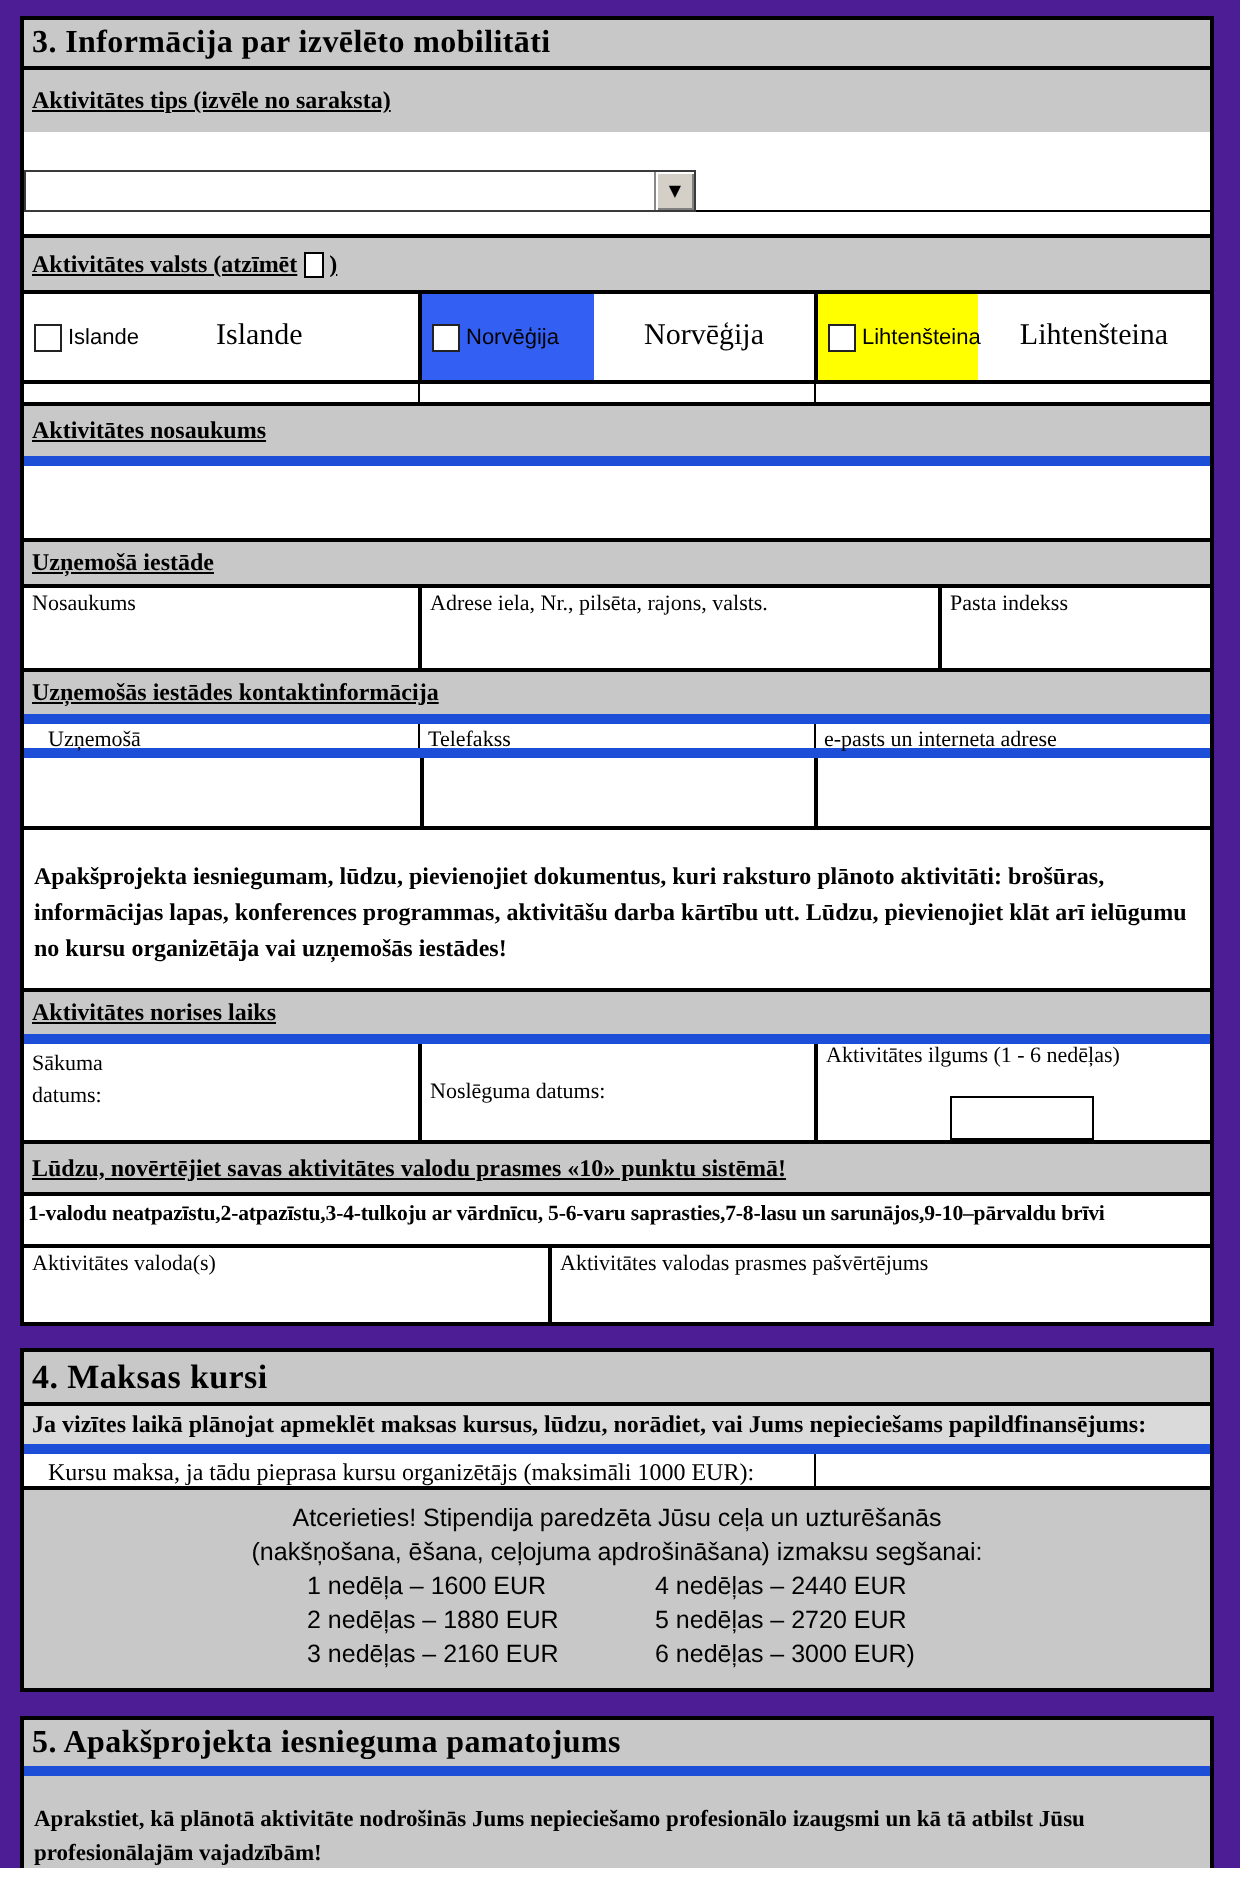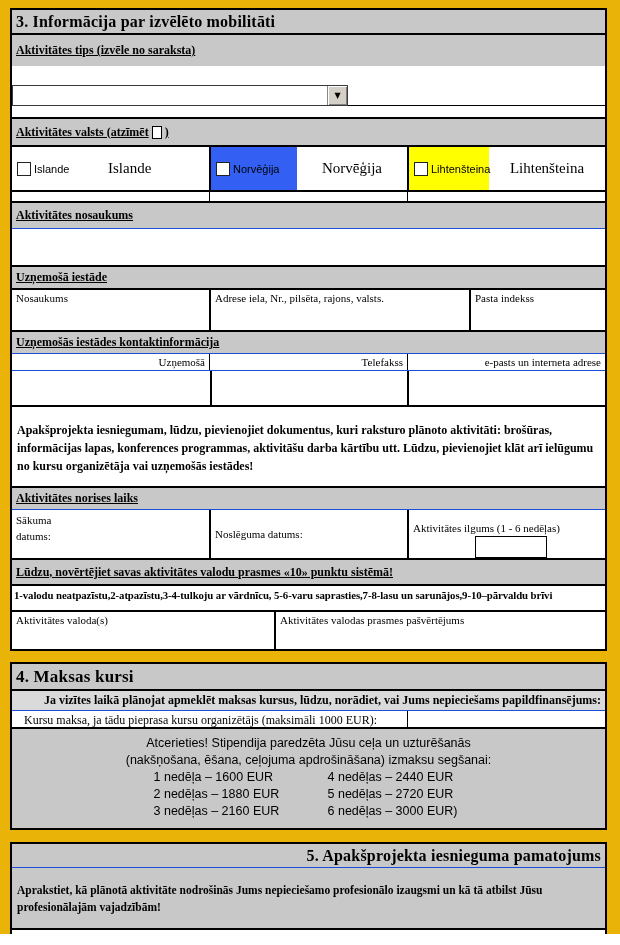--- a/index.html
+++ b/index.html
@@ -1,22 +1,22 @@
 <!DOCTYPE html>
 <html><head>
 <meta charset="utf-8">
 <style>
   html,body{margin:0;padding:0;background:#fff;}
-  .page{width:620px;height:934px;position:relative;background:#eab308;color:#000;
+  .page{width:620px;height:934px;position:relative;background:#4c1d95;color:#000;
         font-family:"Liberation Serif","DejaVu Serif",serif;overflow:hidden;}
   .tbl{margin-left:10px;width:597px;border:2px solid #000;box-sizing:border-box;background:#fff;}
   .band{background:#c8c8c8;}
   .row{display:flex;box-sizing:border-box;}
   .cell{box-sizing:border-box;}
-  .b-bot1{border-bottom:1px solid #1d4ed8;text-align:right;}
+  .b-bot1{border-bottom:5px solid #1d4ed8;}
   .b-bot2{border-bottom:2px solid #000;}
   .b-left1{border-left:1px solid #000;}
   .b-left2{border-left:2px solid #000;}
 
   .sec-title{font-weight:bold;font-size:16px;padding:3px 4px 2px 4px;letter-spacing:.2px;}
   .sub-band{font-weight:bold;font-size:12px;padding:2px 4px;display:flex;align-items:center;gap:2px;text-decoration:underline;}
 
   
   .combo-row{height:21px;}
   .combo{width:336px;height:21px;border:1px solid #3a3a3a;background:#fff;display:flex;box-sizing:border-box;}
@@ -165,21 +165,21 @@
     </div>
 
     <div class="row b-bot2" style="height:50px;">
       <div class="cell" style="width:197px;">
         <div class="field-label" style="max-width:62px;line-height:16px;">Sākuma datums:</div>
       </div>
       <div class="cell b-left2" style="width:198px;display:flex;align-items:center;">
         <div class="field-label">Noslēguma datums:</div>
       </div>
       <div class="cell b-left2" style="flex:1;display:flex;flex-direction:column;">
-        <div class="field-label" style="padding-top:12px;">Aktivitātes ilgums (1 - 6 nedēļas)</div>
+        <div class="field-label" style="padding-top:0;">Aktivitātes ilgums (1 - 6 nedēļas)</div>
         <div class="dur-box"></div>
       </div>
     </div>
 
     <div class="band sub-band b-bot2" style="height:20px;">
       <span>Lūdzu, novērtējiet savas aktivitātes valodu prasmes «10» punktu sistēmā!</span>
     </div>
 
     <div class="scale-line b-bot2" style="height:18px;">1-valodu neatpazīstu,2-atpazīstu,3-4-tulkoju ar vārdnīcu, 5-6-varu saprasties,7-8-lasu un sarunājos,9-10–pārvaldu brīvi</div>
 

